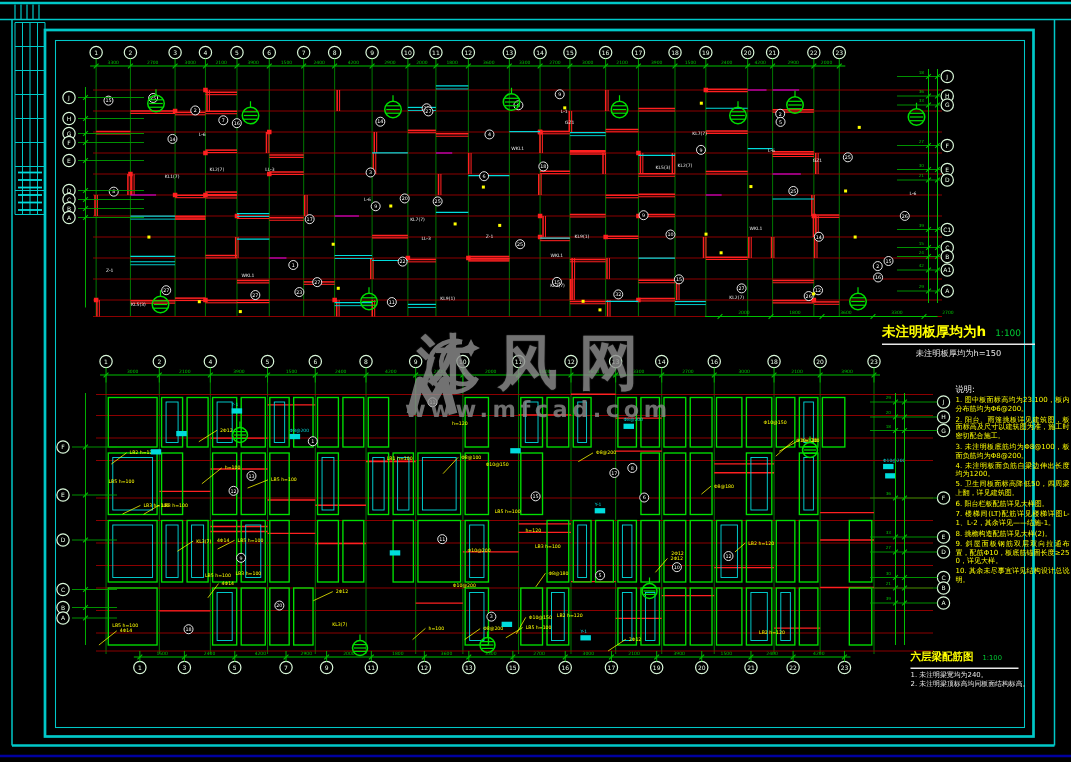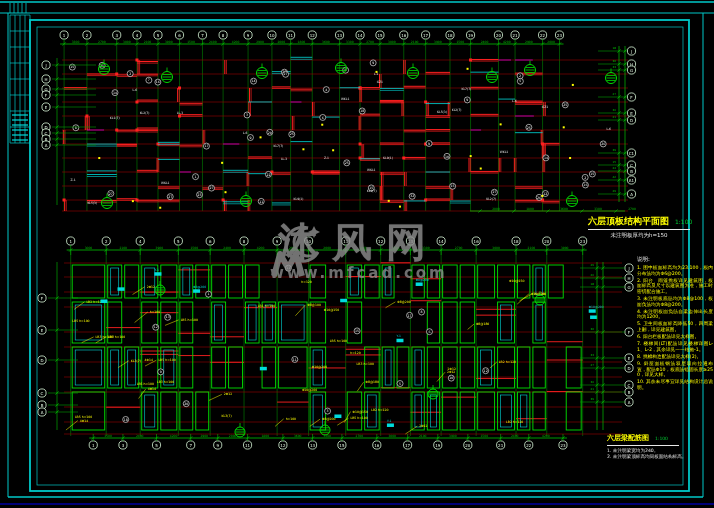--- a/index.html
+++ b/index.html
@@ -1383,21 +1383,21 @@
       <path d="M44 4 l2 4 4 2 -4 2 -2 4 -2 -4 -4 -2 4 -2 z" fill="#8f8f8f"></path>
       <path d="M4 54 l6-22 8 14 8-14 6 22" fill="none" stroke="#8f8f8f" stroke-width="6" stroke-linejoin="round"></path>
     </svg>
     <div class="wm-col">
       <div class="wm-name">沐风网</div>
       <div class="wm-url">www.mfcad.com</div>
     </div>
   </div>
 
   <div class="overlay dtitle" id="top-title" style="left:588px;top:209px;width:102px;">
-    <span class="t">六层顶板结构平面图</span><span class="s">1:100</span>
+    <span class="t">未注明板厚均为h</span><span class="s">1:100</span>
     <div class="rule"></div>
     <div class="sub">未注明板厚均为h=150</div>
   </div>
 
   <div class="overlay dtitle" id="bottom-title" style="left:607px;top:425px;width:72px;">
     <span class="t">六层梁配筋图</span><span class="s">1:100</span>
     <div class="rule"></div>
     <div class="bnotes" id="bottom-title-notes">
         <div>1. 未注明梁宽均为240。</div>
         <div>2. 未注明梁顶标高均同板面结构标高。</div>

